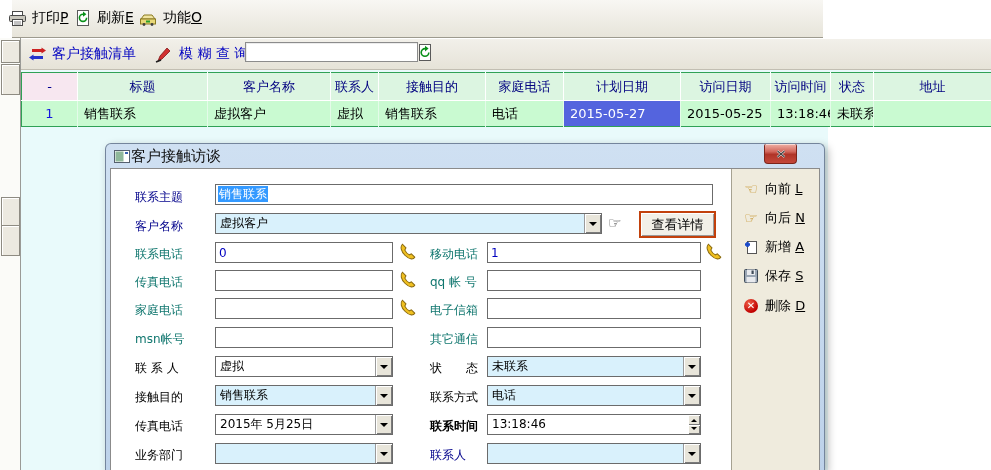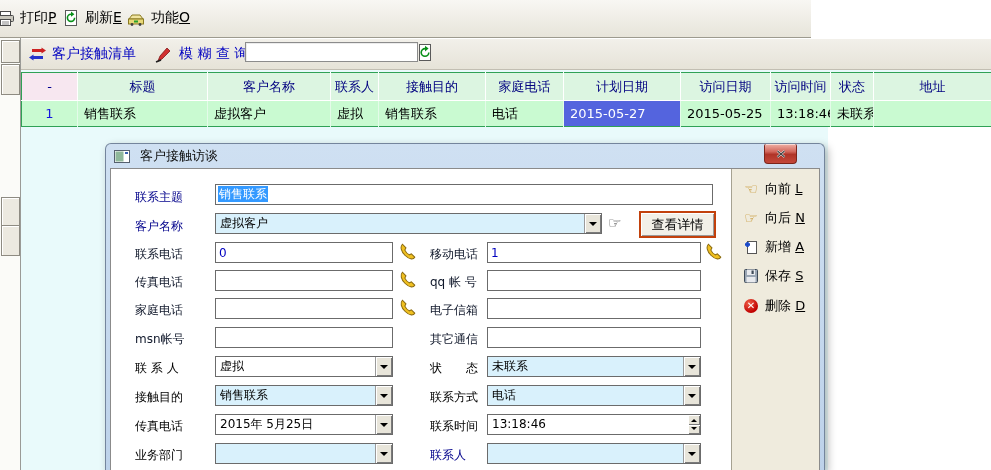--- a/index.html
+++ b/index.html
@@ -5,21 +5,21 @@
   html,body{margin:0;padding:0;}
   body{
     width:991px;height:470px;position:relative;overflow:hidden;
     font-family:"DejaVu Sans","Liberation Sans",sans-serif;
     background:#ffffff;-webkit-font-smoothing:none;
   }
   .abs{position:absolute;}
   .key{text-decoration:underline;}
 
   
-  .tb1{position:absolute;left:0;top:0;width:811px;height:37px;
+  .tb1{position:absolute;left:12px;top:0;width:811px;height:37px;
        background:linear-gradient(#f8f7f3,#e7e4da);border-bottom:1px solid #9d9a8e;}
   .tb1-btn{position:absolute;top:5px;height:26px;display:flex;align-items:center;gap:6px;
        font-size:14px;color:#000;padding:0 5px;cursor:default;white-space:nowrap;}
   .tb1-btn svg{flex:none;}
 
   
   .tb2{position:absolute;left:21px;top:38px;width:970px;height:30px;
        background:linear-gradient(#f2f0ea,#e6e3d8);border-top:1px solid #ffffff;
        border-bottom:1px solid #c2beb2;}
   .tb2-text{position:absolute;top:6px;font-size:14px;color:#0000c0;white-space:nowrap;}
@@ -50,34 +50,34 @@
   .grid td{height:25px;background:#c9fad1;color:#000;border-right:1px solid #e4fbe9;
        padding:0 0 0 6px;overflow:hidden;white-space:nowrap;}
   .grid td.num{color:#1414e0;text-align:center;padding:0;}
   .grid td.sel{background:#5464de;color:#fff;}
 
   
   .dialog{position:absolute;left:105px;top:143px;width:718px;height:327px;
        background:linear-gradient(#cfe0f2,#bdd2ea);border:1px solid #74859c;border-bottom:none;
        border-radius:6px 6px 0 0;box-shadow:3px 3px 8px rgba(0,0,0,.28);}
   .dlg-titlebar{position:absolute;left:0;top:0;right:0;height:24px;display:flex;
-       align-items:center;padding-left:8px;gap:10px;font-size:13px;color:#101010;}
+       align-items:center;padding-left:8px;gap:1px;font-size:15px;color:#101010;}
   .dlg-close{position:absolute;left:658px;top:0px;width:31px;height:19px;
        background:linear-gradient(#f0b0a6,#d2675c 40%,#b03428 55%,#c4483a);
        border:1px solid #7c241a;border-top:none;border-radius:2px 2px 4px 4px;
        display:flex;align-items:center;justify-content:center;
        box-shadow:inset 0 1px 0 rgba(255,255,255,.55);}
   .dlg-client{position:absolute;left:4px;top:24px;width:710px;height:303px;
        background:#ffffff;border:1px solid #8b8b8b;border-bottom:none;box-sizing:border-box;}
   .dlg-panel{position:absolute;top:0;right:0;width:87px;height:302px;
        background:#efebdd;border-left:1px solid #a6a292;}
 
   .flabel{position:absolute;font-size:12px;white-space:nowrap;}
   .lbl-navy{color:#00008b;}
-  .lbl-teal{color:#0f172a;}
+  .lbl-teal{color:#0f766e;}
   .lbl-blk{color:#000000;}
 
   .tfield{position:absolute;height:19px;background:#fff;border:1px solid #6b6b6b;
        font-size:12px;line-height:19px;padding:0 2px;}
   .selhl{background:#3399ff;color:#ffffff;padding:1px 1px;}
   .tin{position:absolute;height:21px;box-sizing:border-box;background:#fff;
        border:1px solid #6b6b6b;font-size:12px;color:#0000c0;padding:0 3px;
        font-family:"DejaVu Sans","Liberation Sans",sans-serif;}
   .combo{position:absolute;height:21px;box-sizing:border-box;border:1px solid #6b6b6b;
        background:#fff;display:flex;}
@@ -313,21 +313,21 @@
         </div>
     </div>
 
     <div class="flabel lbl-blk" style="left:24px;top:249px;">传真电话</div>
     <div class="combo" style="left:104px;top:245px;width:178px;">
       <div class="cval">2015年  5月25日</div>
       <div class="cbtn">
           <div class="tri"></div>
         </div>
     </div>
-    <div class="flabel lbl-blk" style="left:319px;top:249px;">联系时间</div>
+    <div class="flabel lbl-blk" style="left:319px;top:249px;font-weight:bold;">联系时间</div>
     <div class="spin" style="left:376px;top:245px;width:214px;">
       <div class="sval">13:18:46</div>
       <div class="spbtns">
         <div class="sp">
             <div class="utri"></div>
           </div>
         <div class="sp">
             <div class="dtri"></div>
           </div>
       </div>

